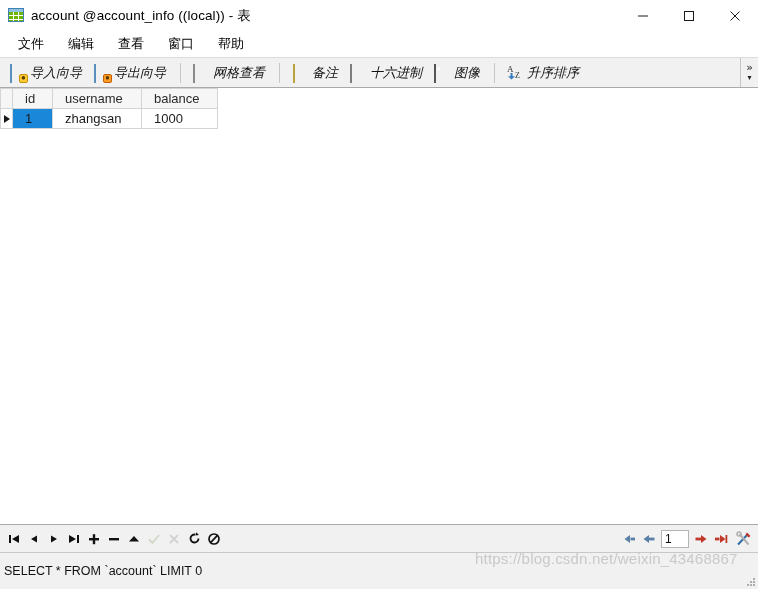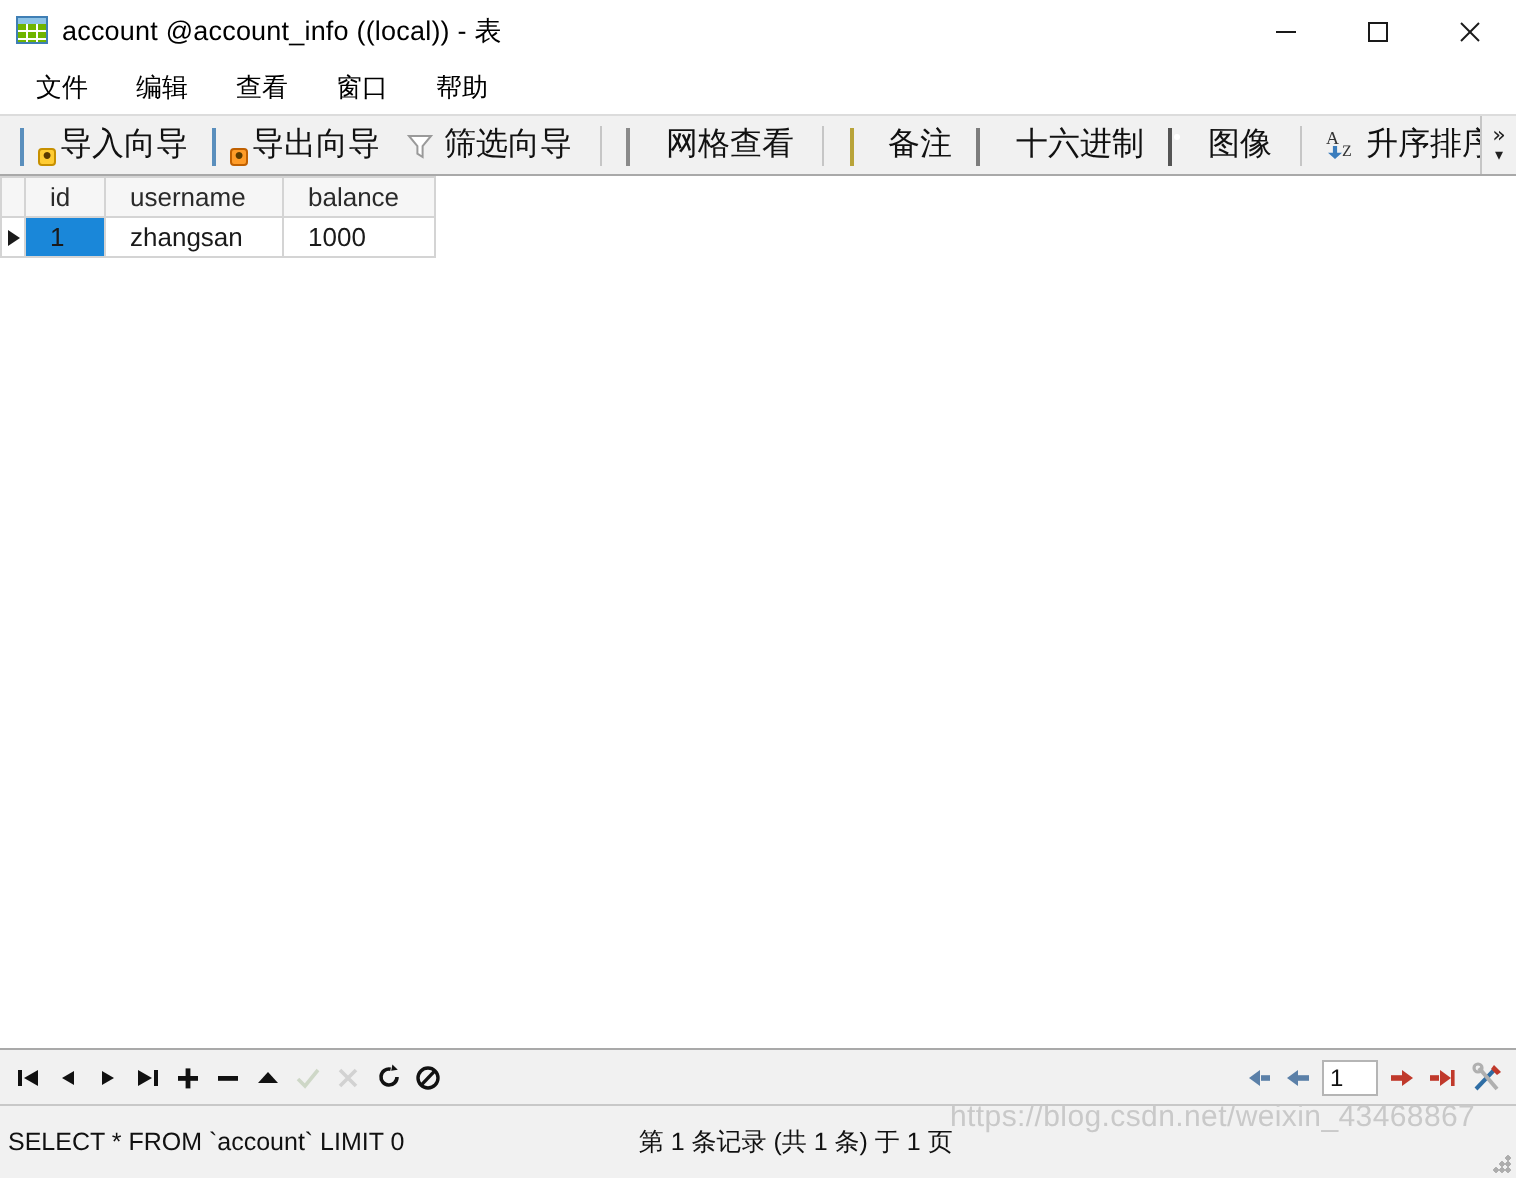--- a/index.html
+++ b/index.html
@@ -109,23 +109,24 @@
   .tb-btn {
     display: flex;
     align-items: center;
     height: 24px;
     padding: 0 5px;
     margin-right: 2px;
     cursor: default;
     white-space: nowrap;
   }
   .tb-label {
-    font-size: 16px;
+    font-size: 13px;
     color: #111;
     margin-left: 4px;
+    font-style: italic;
   }
   .tb-sep {
     width: 1px;
     height: 20px;
     background: #c6c6c6;
     margin: 0 7px;
     flex: 0 0 auto;
   }
   .tb-overflow {
     position: absolute;
@@ -432,28 +433,20 @@
     </div>
 
     <div class="tb-btn">
       <span class="ico">
         <span class="ico-page"><span class="hdr"></span><span class="rows"></span></span>
         <span class="ico-badge badge-out">●</span>
       </span>
       <span class="tb-label">导出向导</span>
     </div>
 
-    <div class="tb-btn">
-      <span class="ico ico-funnel">
-        <svg width="16" height="16" viewBox="0 0 16 16">
-          <path d="M2.5 3 L13.5 3 L9.3 8 L9.3 13.5 L6.7 11.8 L6.7 8 Z" fill="#ffffff" stroke="#9a9a9a" stroke-width="1"></path>
-        </svg>
-      </span>
-      <span class="tb-label">筛选向导</span>
-    </div>
 
     <div class="tb-sep"></div>
 
     <div class="tb-btn">
       <span class="ico"><span class="ico-grid"></span></span>
       <span class="tb-label">网格查看</span>
     </div>
 
 
     <div class="tb-sep"></div>
@@ -641,19 +634,18 @@
             <line x1="13.5" y1="14.5" x2="4.5" y2="4" stroke="#b0b0b0" stroke-width="2"></line>
             <circle cx="4" cy="4" r="2" fill="none" stroke="#b0b0b0" stroke-width="1.6"></circle>
           </svg>
         </span>
       </div>
     </div>
   </div>
 
   <div class="statusbar">
     <div class="status-left">SELECT * FROM `account` LIMIT 0</div>
-    <div class="status-right">第 1 条记录 (共 1 条) 于 1 页</div>
     <div class="resize-grip"></div>
   </div>
 
   <div class="watermark">https://blog.csdn.net/weixin_43468867</div>
 
 </div>
 
 </body></html>

